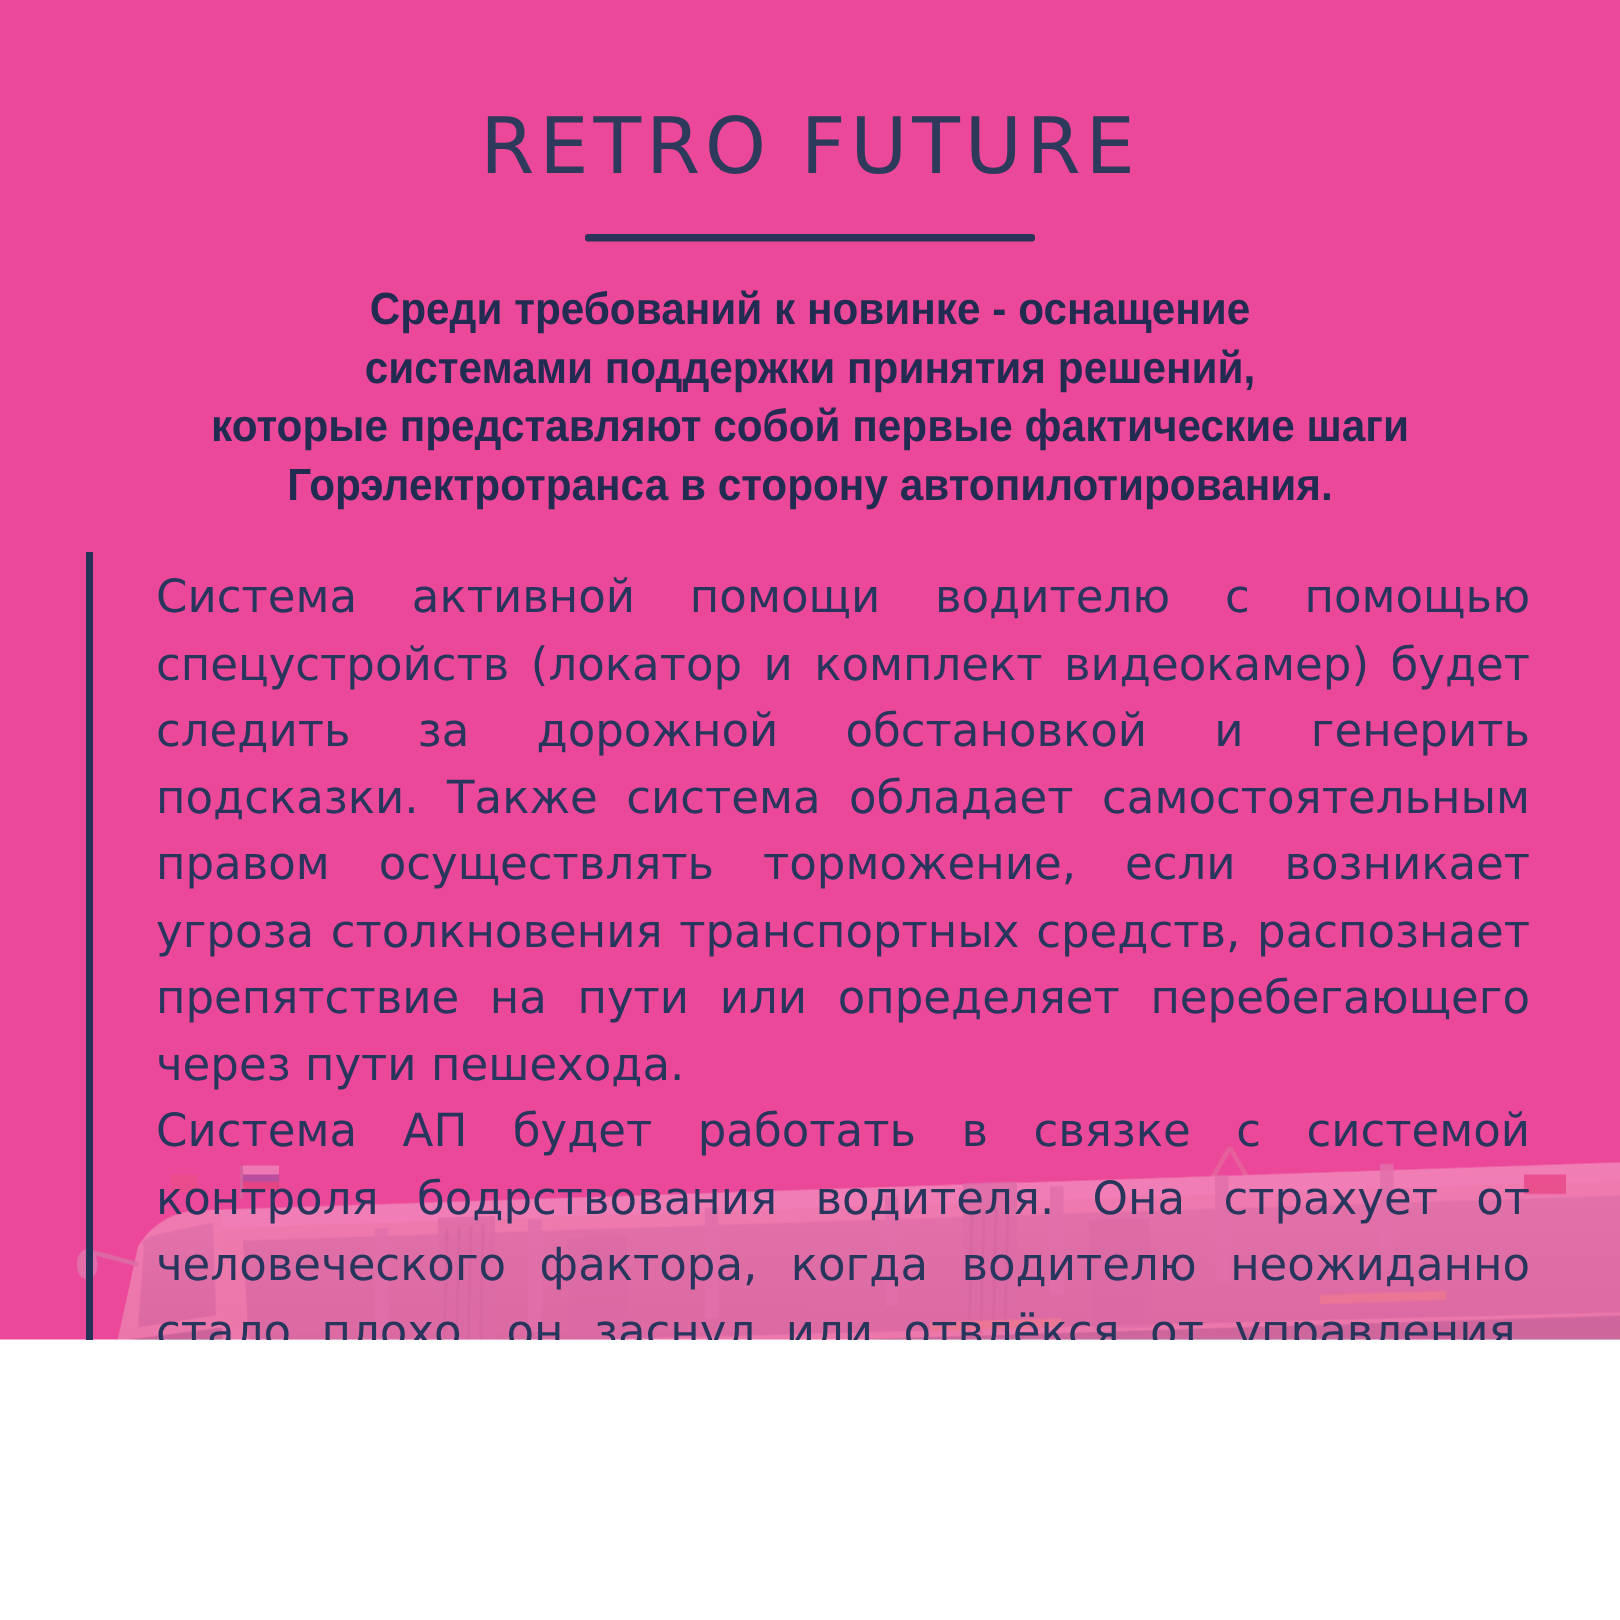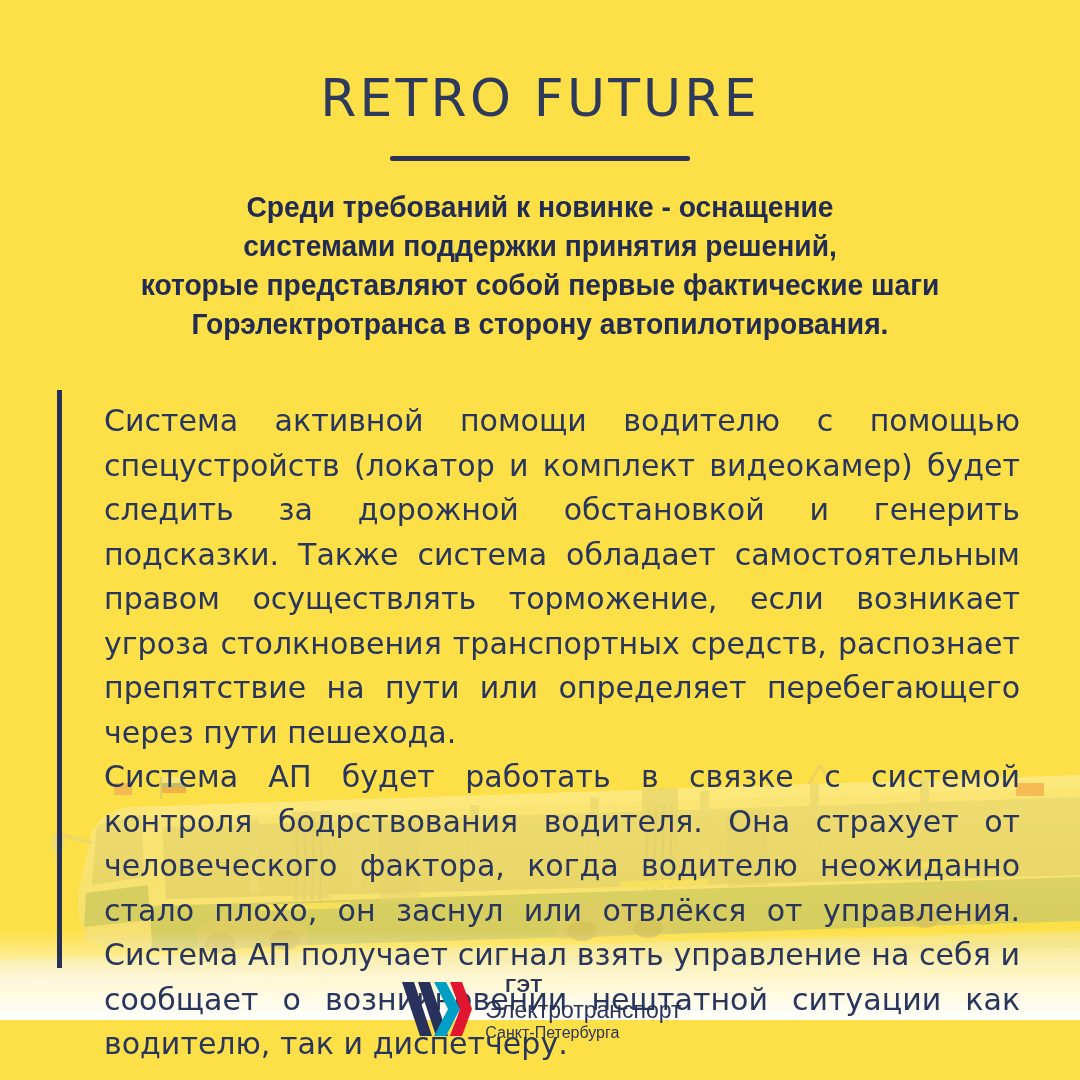--- a/index.html
+++ b/index.html
@@ -13,22 +13,22 @@
     background: #ffffff;
     font-family: "Liberation Sans", "DejaVu Sans", sans-serif;
     overflow: hidden;
     position: relative;
   }
 
   .slide {
     position: absolute;
     inset: 0;
     width: 1080px;
-    height: 1080px;
-    background: #fde047;
+    height: 893px;
+    background: #ec4899;
     overflow: hidden;
   }
 
   
   .bg-photo {
     position: absolute;
     left: 0;
     top: 735px;
     width: 1080px;
     height: 265px;
@@ -92,21 +92,21 @@
     font-stretch: condensed;
     transform: scaleX(0.94);
     transform-origin: 50% 50%;
   }
   .subtitle div { white-space: nowrap; }
 
   
   .body-wrap {
     position: absolute;
     left: 57px;
-    top: 390px;
+    top: 368px;
     width: 983px;
     height: 578px;
     z-index: 3;
   }
   .accent-bar {
     position: absolute;
     left: 0;
     top: 0;
     width: 5px;
     height: 578px;

